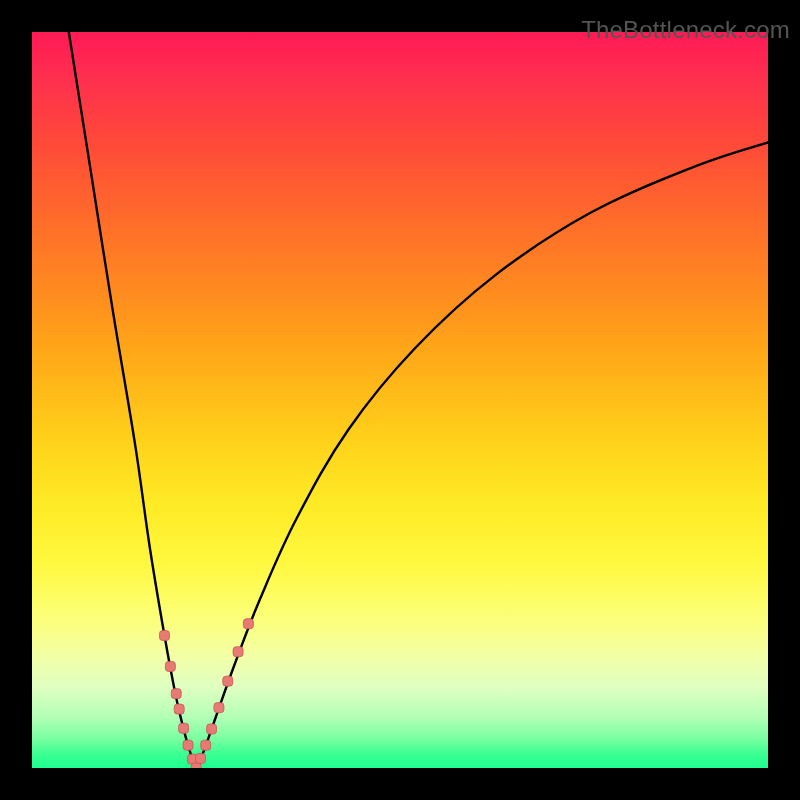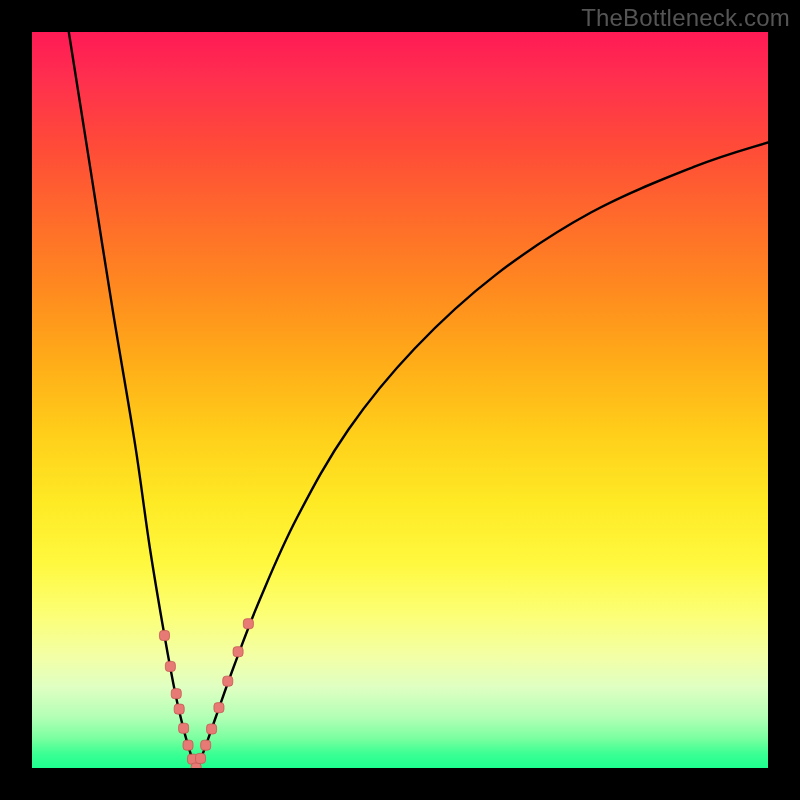--- a/index.html
+++ b/index.html
@@ -48,21 +48,21 @@
       #1dff90 100%
     );
   }
   svg.curve {
     position: absolute;
     left: 0; top: 0;
     width: 736px; height: 736px;
   }
   .watermark {
     position: absolute;
-    top: 4px;
+    top: 16px;
     right: 10px;
     color: #555;
     font-size: 24px;
     font-weight: 500;
     letter-spacing: 0.2px;
     user-select: none;
   }
 </style>
 </head>
 <body>

